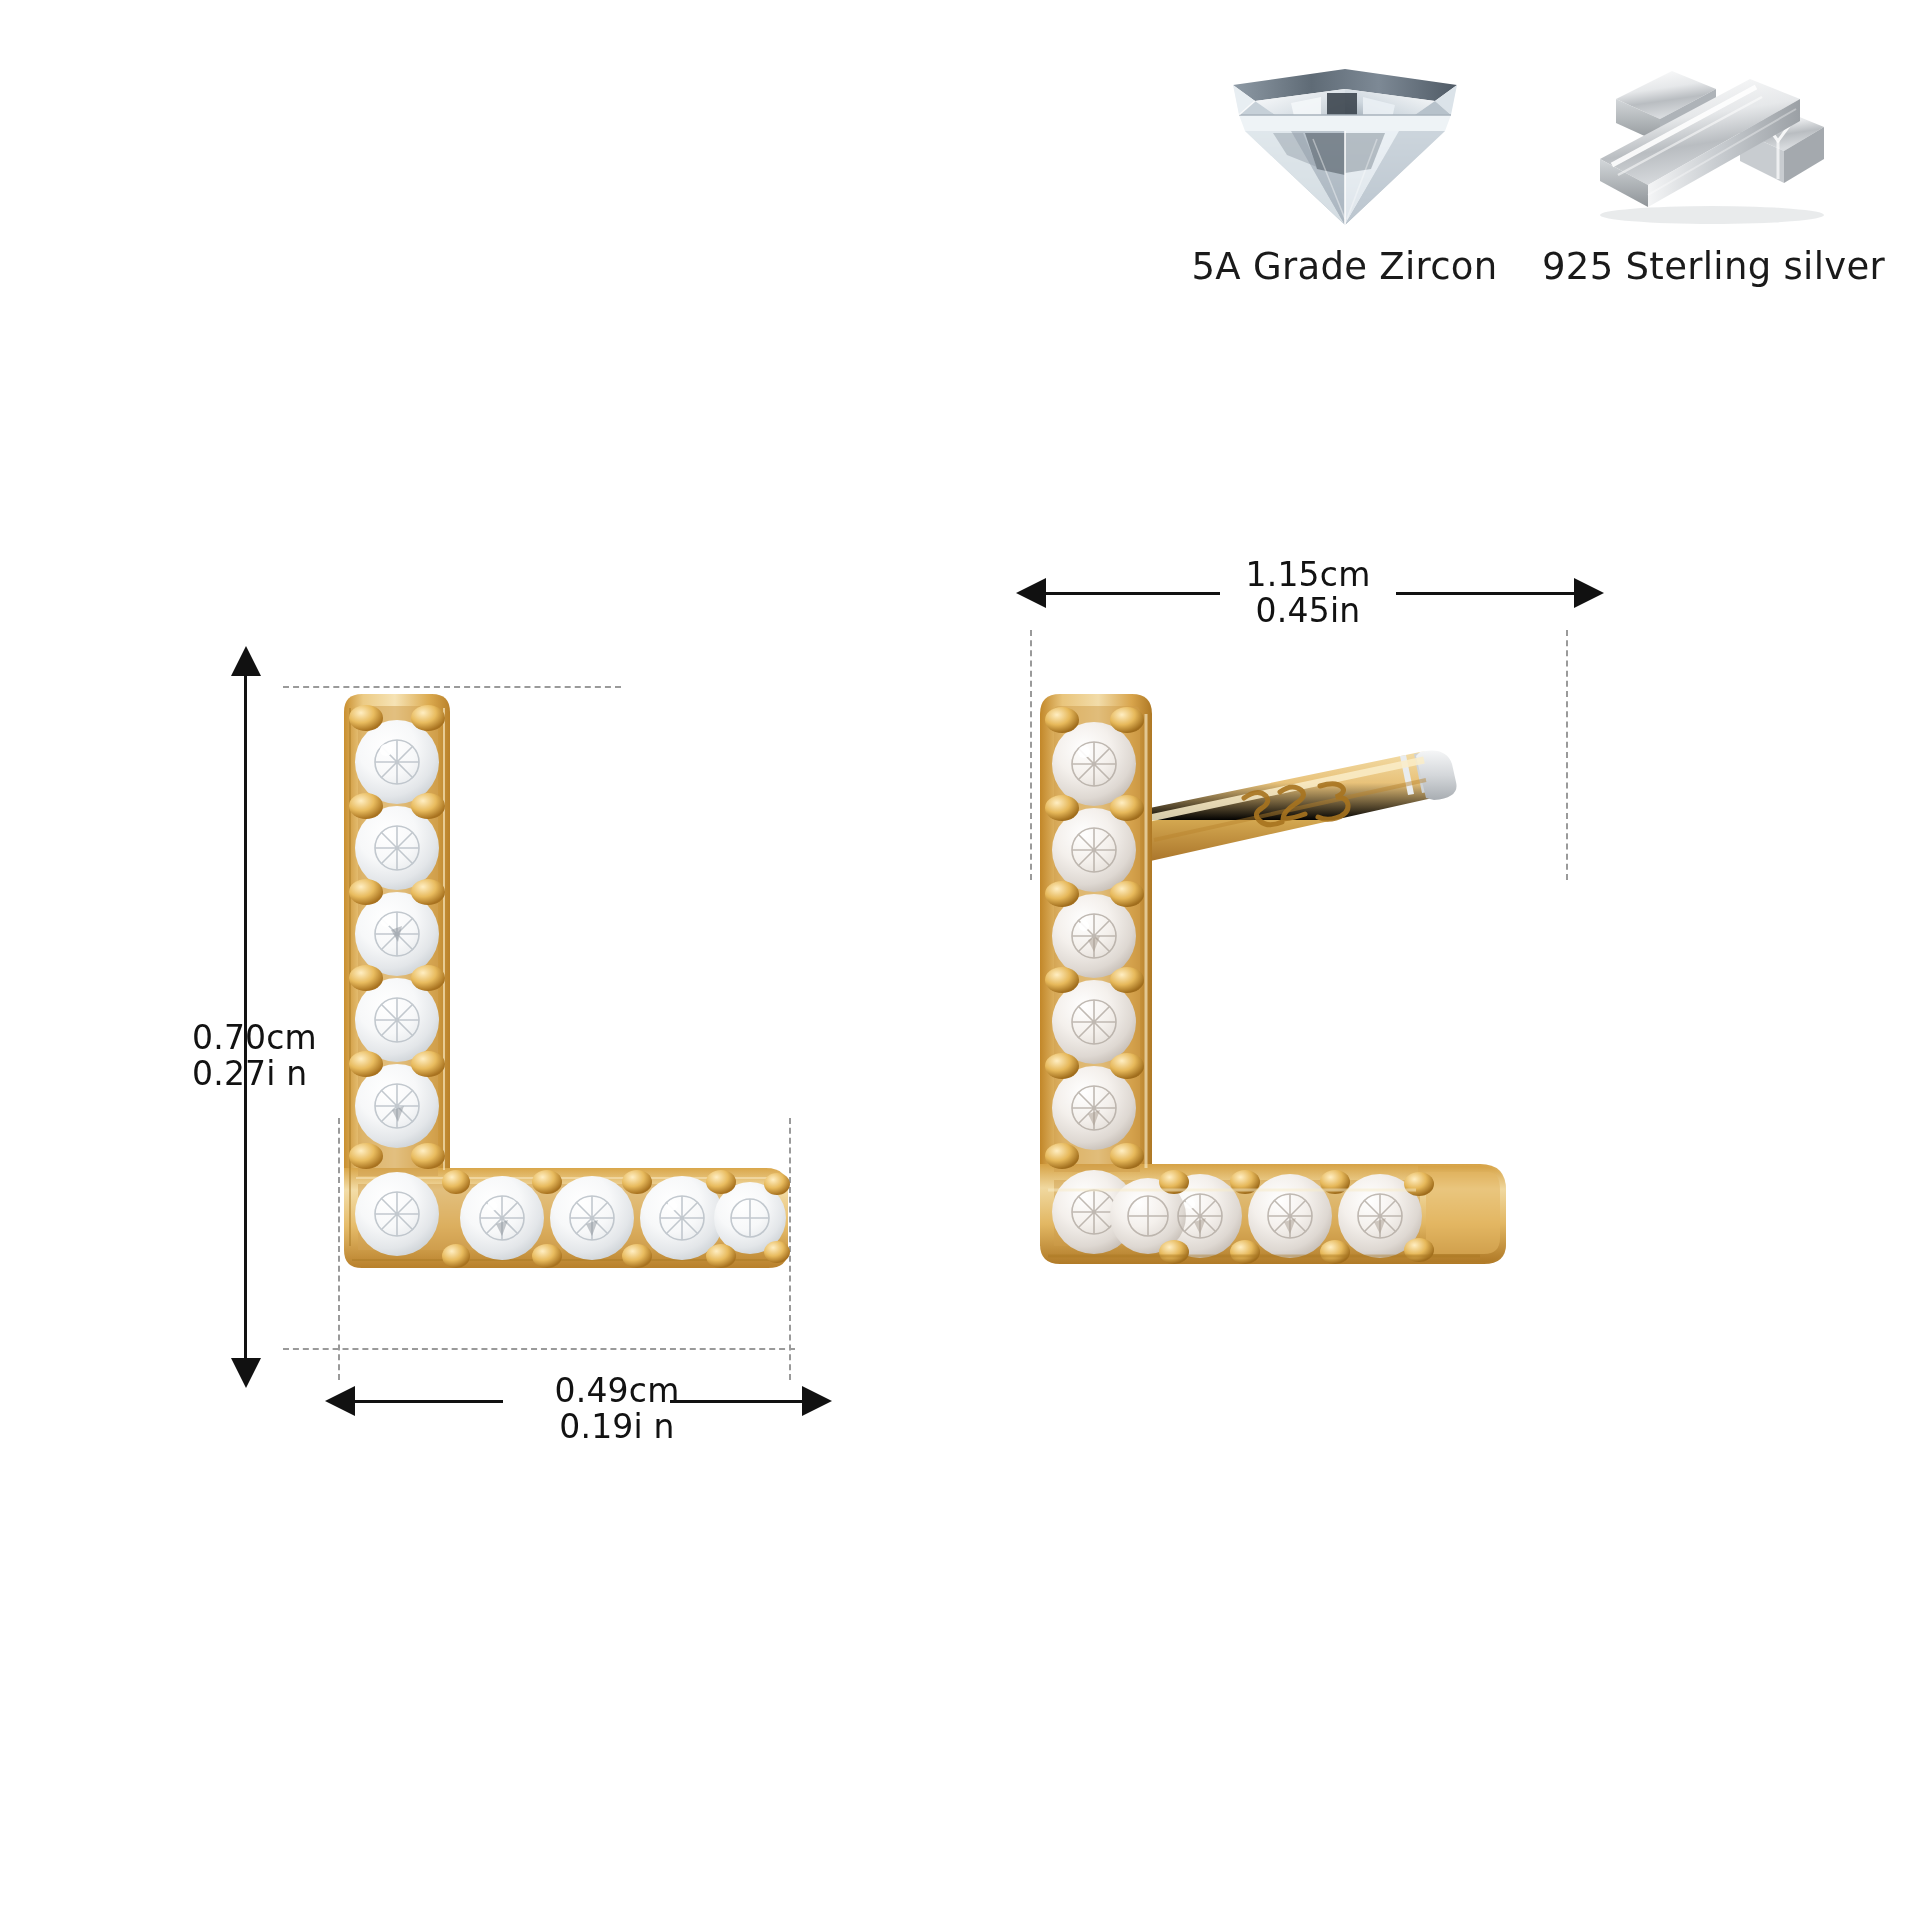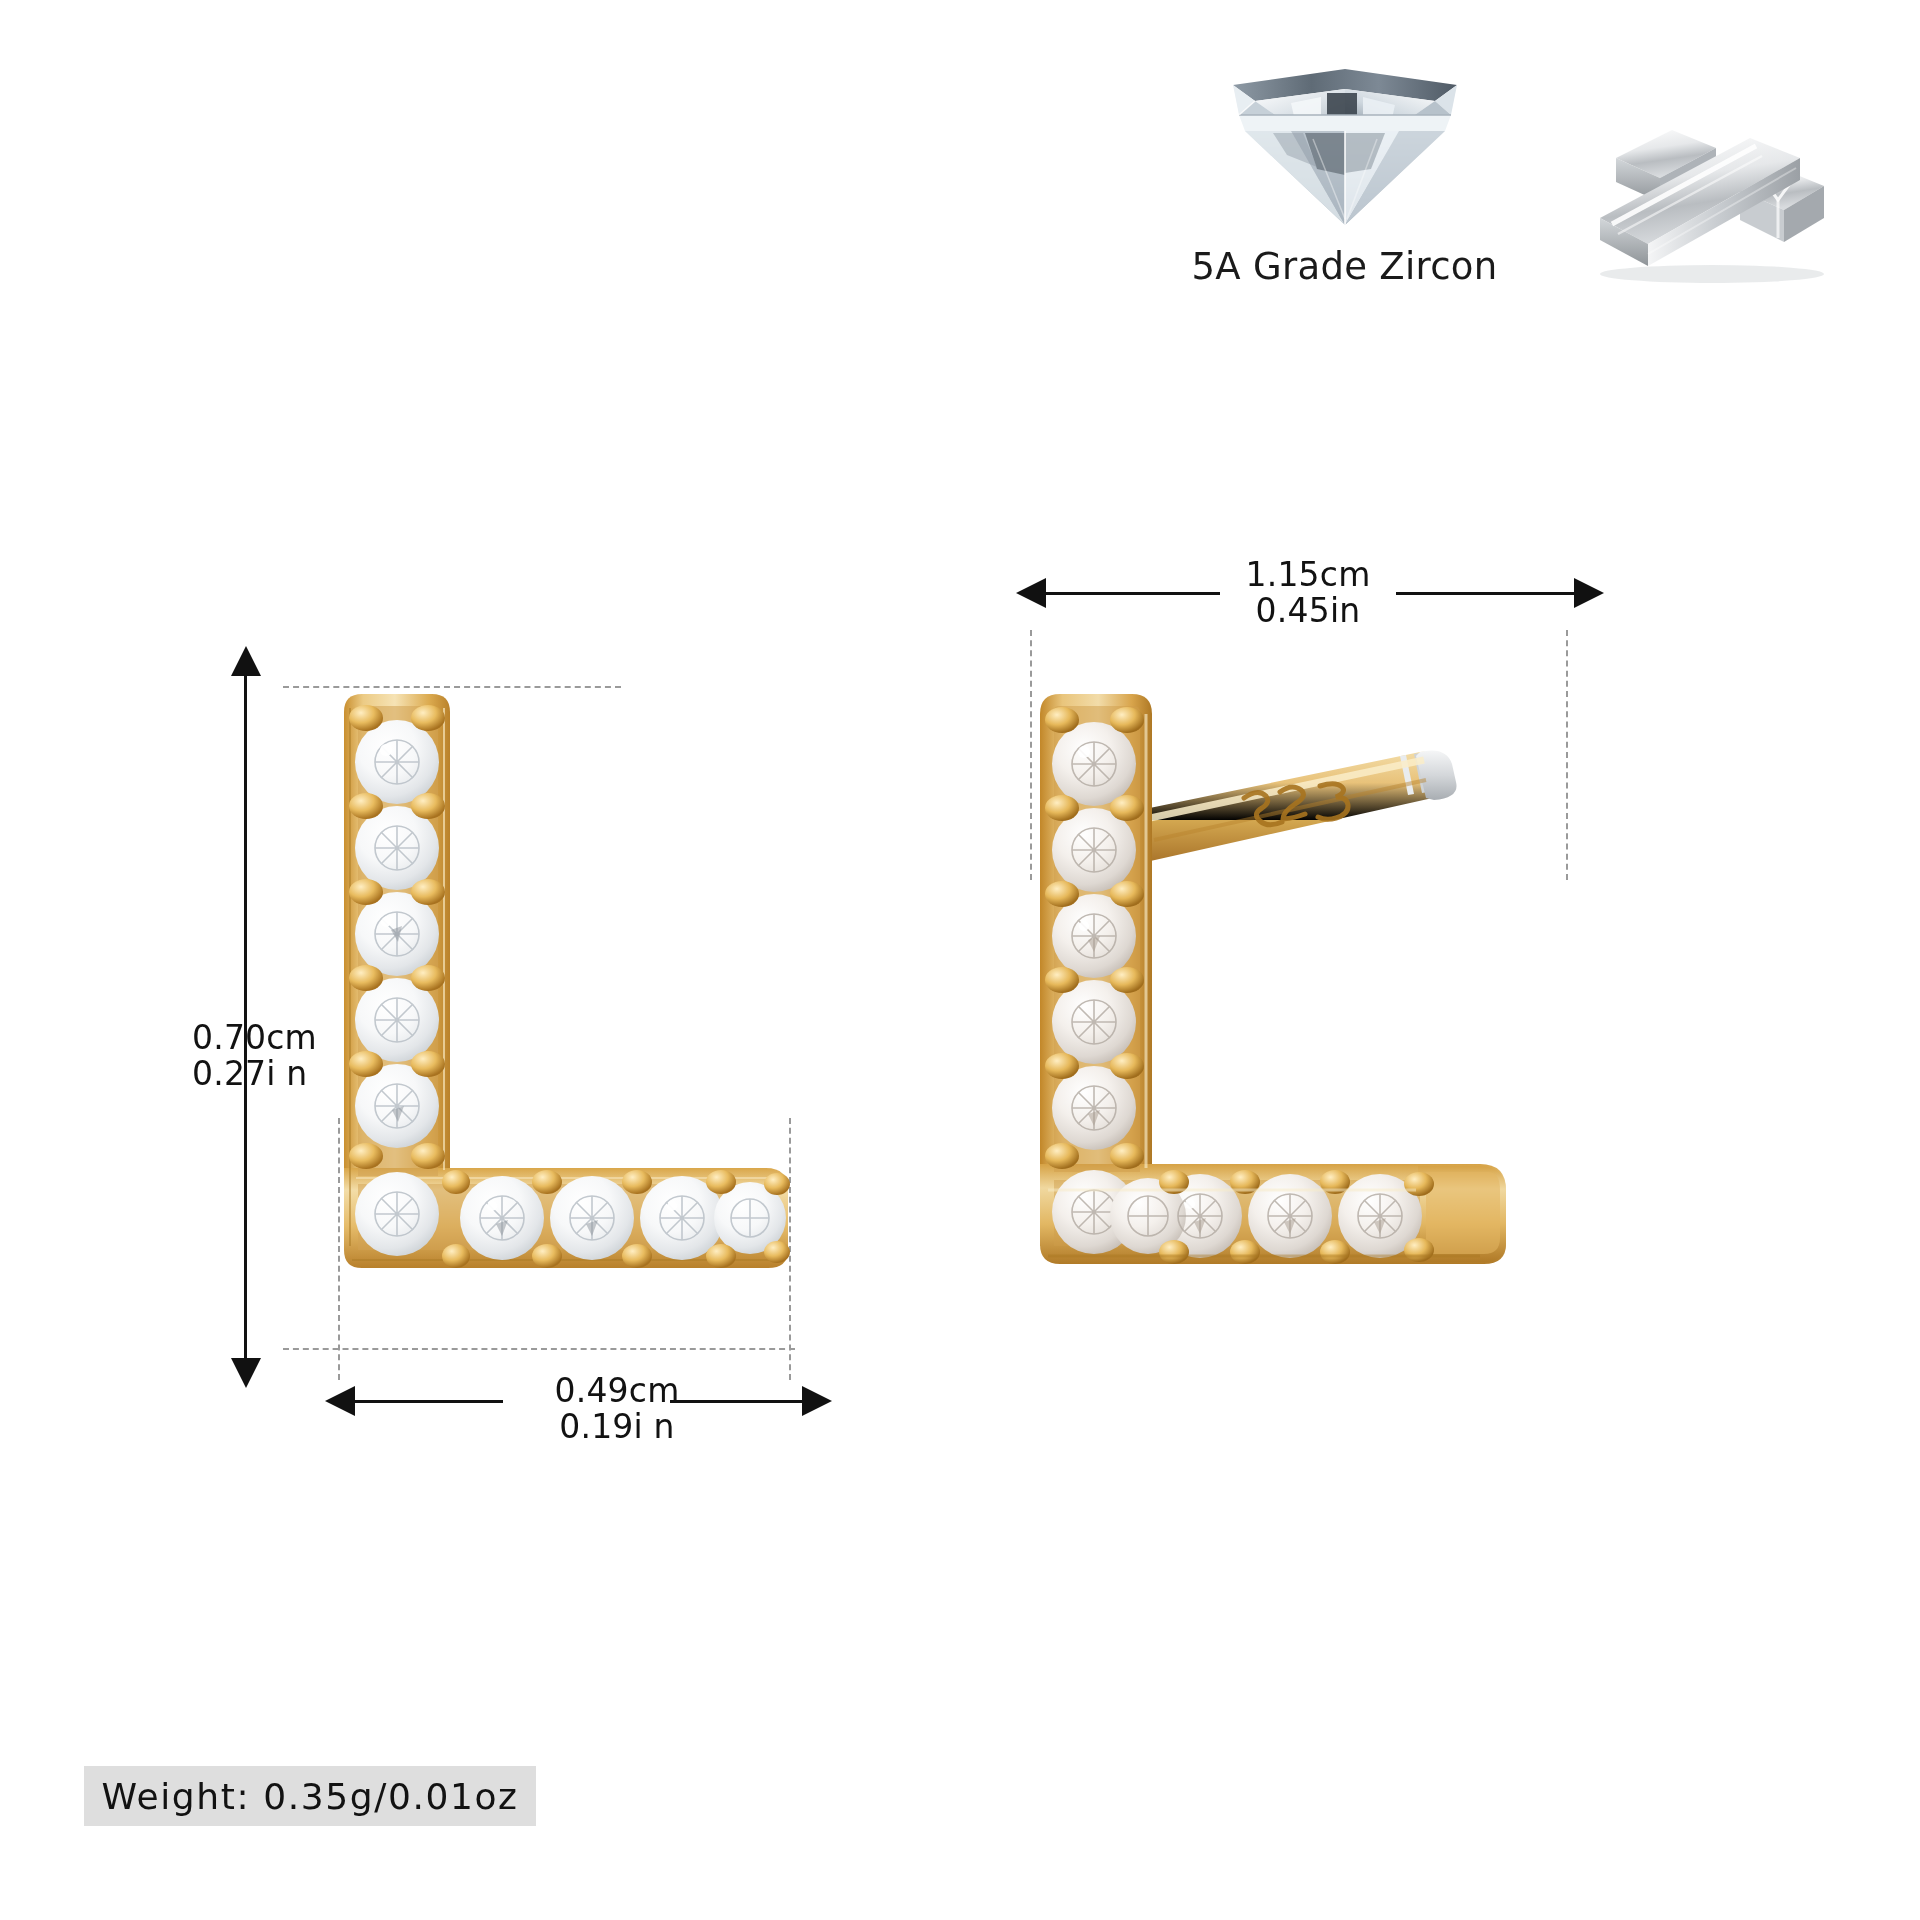--- a/index.html
+++ b/index.html
@@ -162,20 +162,21 @@
           <path d="M36 116 L84 142 L84 164 L36 138 Z" fill="url(#sbSide)"></path>
           <path d="M84 142 L236 56 L236 78 L84 164 Z" fill="url(#sbFront)"></path>
 
           <path d="M48 122 L192 44" stroke="#ffffff" stroke-width="5" opacity=".9"></path>
           <path d="M54 132 L198 54" stroke="#ffffff" stroke-width="2.5" opacity=".55"></path>
           <path d="M84 152 L232 66" stroke="#ffffff" stroke-width="2" opacity=".35"></path>
 
           <ellipse cx="148" cy="172" rx="112" ry="9" fill="#cfd2d4" opacity=".45"></ellipse>
         </svg>
       </div>
+      <div class="mlabel">925 Sterling silver</div>
     </div>
   </div>
 
   <div class="dash-h" style="left:283px; top:686px; width:338px;"></div>
 
   <div class="dash-h" style="left:283px; top:1348px; width:512px;"></div>
 
   <div class="dash-v" style="left:338px; top:1118px; height:262px;"></div>
   <div class="dash-v" style="left:789px; top:1118px; height:262px;"></div>
 
@@ -517,17 +518,14 @@
           <path d="M60 424 L72 420 L66 436 Z"></path>
         <path d="M346 532 L358 528 L352 544 Z"></path>
       </g>
 
       <path d="M118 24 L118 478" stroke="#f8ecc8" stroke-width="3" opacity=".65"></path>
       <path d="M20 500 L388 500" stroke="#f8ecc8" stroke-width="3" opacity=".5"></path>
       <path d="M20 566 L452 566" stroke="#a8761f" stroke-width="3" opacity=".4"></path>
     </svg>
   </div>
 
-  <div class="weight-badge">
-    <span class="wtext">Weight: 0.35g/0.01oz</span>
-  </div>
 
 </div>
 
 </body></html>

